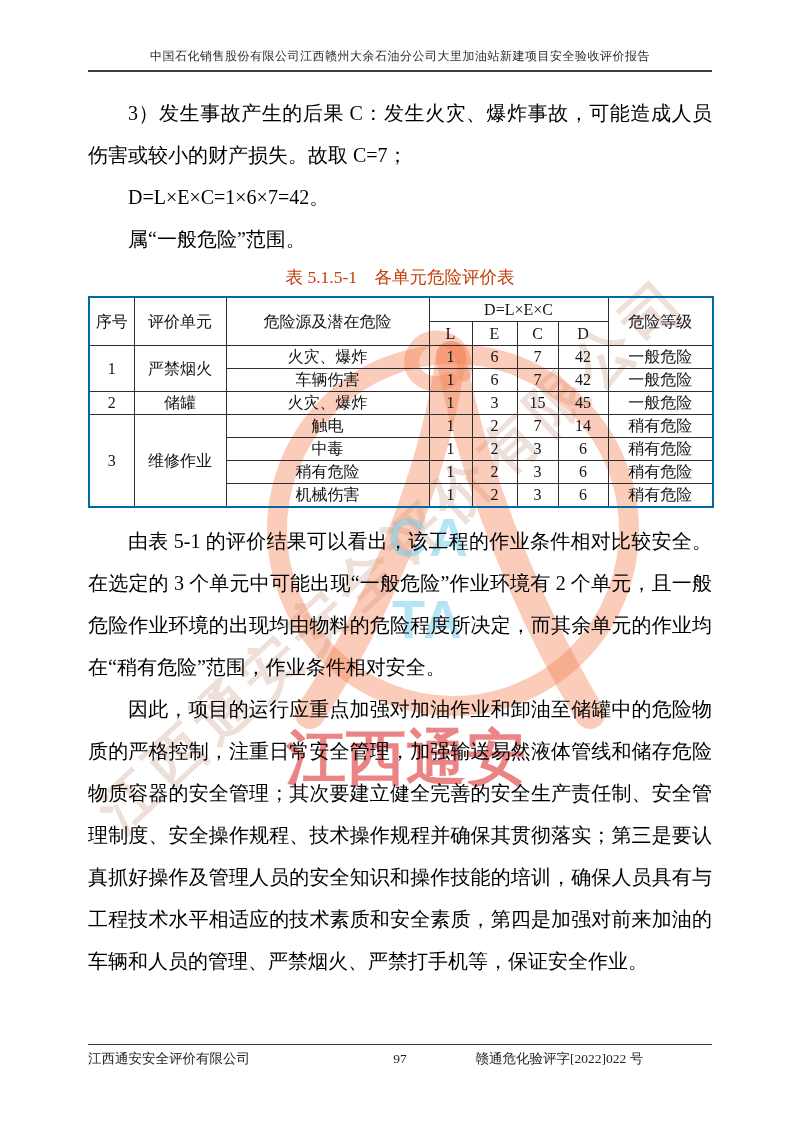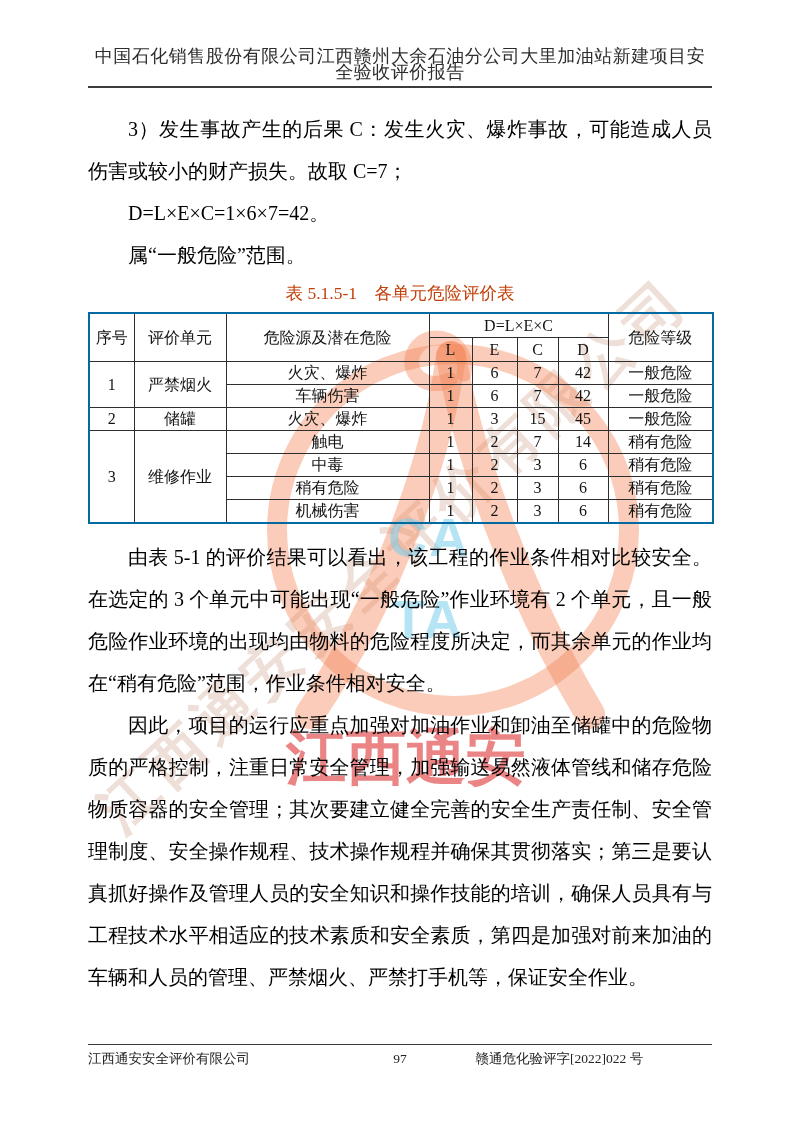--- a/index.html
+++ b/index.html
@@ -46,21 +46,21 @@
     font-family:"Liberation Sans","DejaVu Sans",sans-serif;
     font-weight:bold; font-size:60px; letter-spacing:0px;
     color:var(--wm-red, rgba(222,52,52,0.60));
   }
 
   
   .content { position:absolute; inset:0; z-index:2; padding:0 88px; box-sizing:border-box; }
   .doc-header {
     padding-top:48px;
     text-align:center;
-    font-size:18px; color:#2d2d2d; letter-spacing:0.5px;
+    font-size:12px; color:#2d2d2d; letter-spacing:0.5px;
     line-height:16px;
   }
   .header-rule { margin-top:6px; border-top:2.5px solid #3c3c3c; height:0; }
 
   .para {
     margin:0; font-size:20px; line-height:42px;
     text-align:justify; text-justify:inter-ideograph;
     color:#000000;
   }
   .indent { text-indent:2em; }

